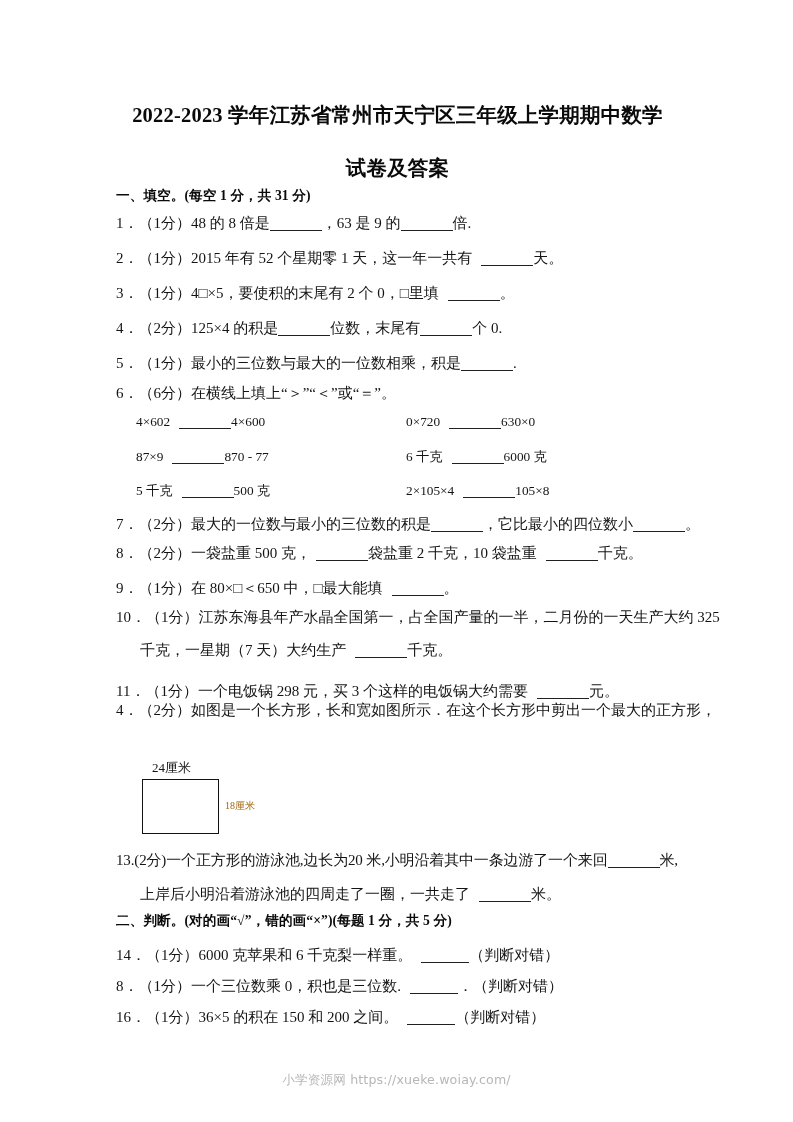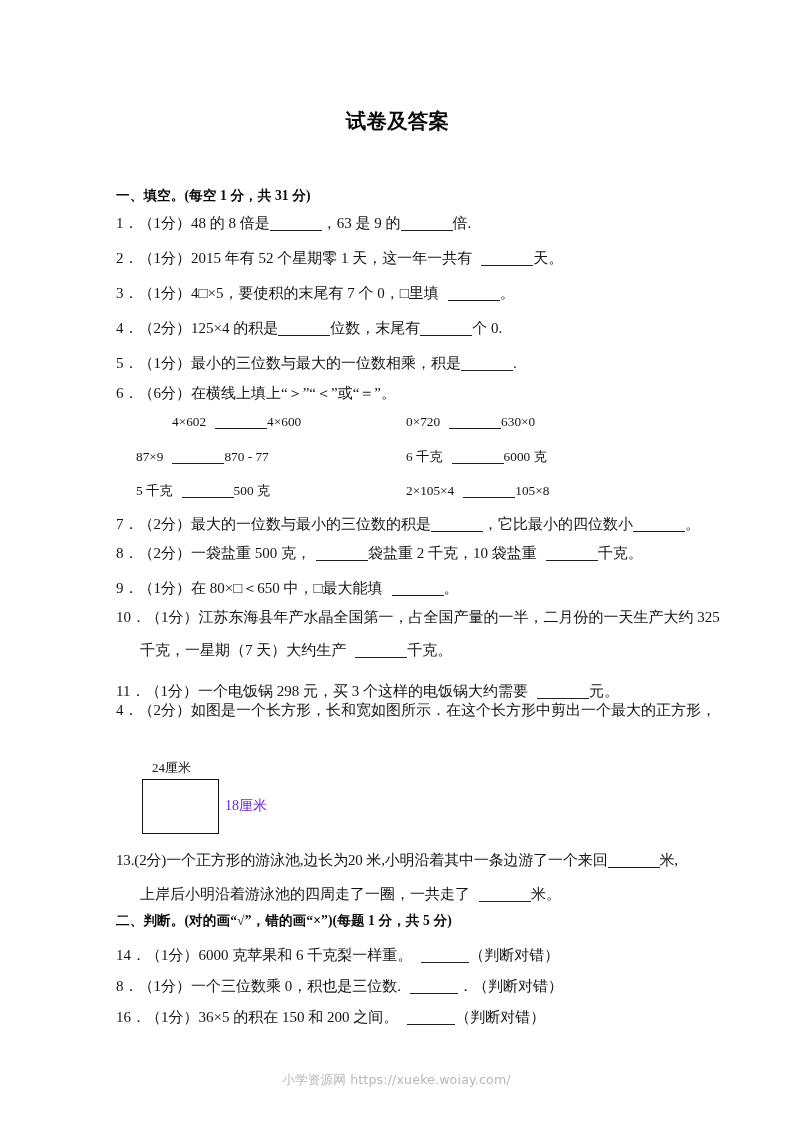--- a/index.html
+++ b/index.html
@@ -31,21 +31,21 @@
   }
   .title-line {
     font-family: "Liberation Serif", "DejaVu Serif", serif;
     font-weight: 700;
     font-size: 20.5px;
     line-height: 35px;
     letter-spacing: 0.2px;
     color: #0a0a0a;
   }
   .title-line.second {
-    margin-top: 6px;
+    margin-top: 18px;
   }
   
   .section-head {
     position: absolute;
     left: 116px;
     font-weight: 700;
     font-size: 13.6px;
     line-height: 18px;
     color: #0a0a0a;
     letter-spacing: 0.1px;
@@ -112,23 +112,23 @@
     width: 77px;
     height: 55px;
     border: 1.3px solid #121212;
     background: #ffffff;
     box-sizing: border-box;
   }
   .fig-side-label {
     position: absolute;
     left: 85px;
     top: 38px;
-    font-size: 14px;
+    font-size: 10px;
     line-height: 16px;
-    color: #6d28d9;
+    color: #a16207;
     white-space: nowrap;
   }
   
   .footer {
     position: absolute;
     left: 0;
     top: 1072px;
     width: 793px;
     text-align: center;
     font-size: 12.6px;
@@ -137,50 +137,51 @@
     font-family: "DejaVu Sans", "Liberation Sans", sans-serif;
     white-space: nowrap;
   }
 </style>
 </head>
 <body>
 
 <div class="page">
 
   <div class="title-block">
+    <div class="title-line">2022-2023 学年江苏省常州市天宁区三年级上学期期中数学</div>
     <div class="title-line second">试卷及答案</div>
   </div>
 
   <div class="section-head" style="top:187px;">一、填空。(每空 1 分，共 31 分)</div>
 
   <div class="q" style="top:213px;">
     <span>1．</span><span>（1分）</span><span>48 的 8 倍是</span><span class="bl w52"></span><span>，63 是 9 的</span><span class="bl w52"></span><span>倍.</span>
   </div>
 
   <div class="q" style="top:248px;">
     <span>2．</span><span>（1分）</span><span>2015 年有 52 个星期零 1 天，这一年一共有</span><span class="sp2"></span><span class="bl w52"></span><span>天。</span>
   </div>
 
   <div class="q" style="top:283px;">
-    <span>3．</span><span>（1分）</span><span>4□×5，要使积的末尾有 7 个 0，□里填</span><span class="sp2"></span><span class="bl w52"></span><span>。</span>
+    <span>3．</span><span>（1分）</span><span>4□×5，要使积的末尾有 2 个 0，□里填</span><span class="sp2"></span><span class="bl w52"></span><span>。</span>
   </div>
 
   <div class="q" style="top:318px;">
     <span>4．</span><span>（2分）</span><span>125×4 的积是</span><span class="bl w52"></span><span>位数，末尾有</span><span class="bl w52"></span><span>个 0.</span>
   </div>
 
   <div class="q" style="top:353px;">
     <span>5．</span><span>（1分）</span><span>最小的三位数与最大的一位数相乘，积是</span><span class="bl w52"></span><span>.</span>
   </div>
 
   <div class="q" style="top:383px;">
     <span>6．</span><span>（6分）</span><span>在横线上填上“＞”“＜”或“＝”。</span>
   </div>
 
-  <div class="cmp cmp-left" style="top:412px;margin-left:36px;">
+  <div class="cmp cmp-left" style="top:412px;">
     <span>4×602</span><span class="sp2"></span><span class="bl w52"></span><span>4×600</span>
   </div>
   <div class="cmp cmp-right" style="top:412px;">
     <span>0×720</span><span class="sp2"></span><span class="bl w52"></span><span>630×0</span>
   </div>
 
   <div class="cmp cmp-left" style="top:447px;">
     <span>87×9</span><span class="sp2"></span><span class="bl w52"></span><span>870 - 77</span>
   </div>
   <div class="cmp cmp-right" style="top:447px;">

